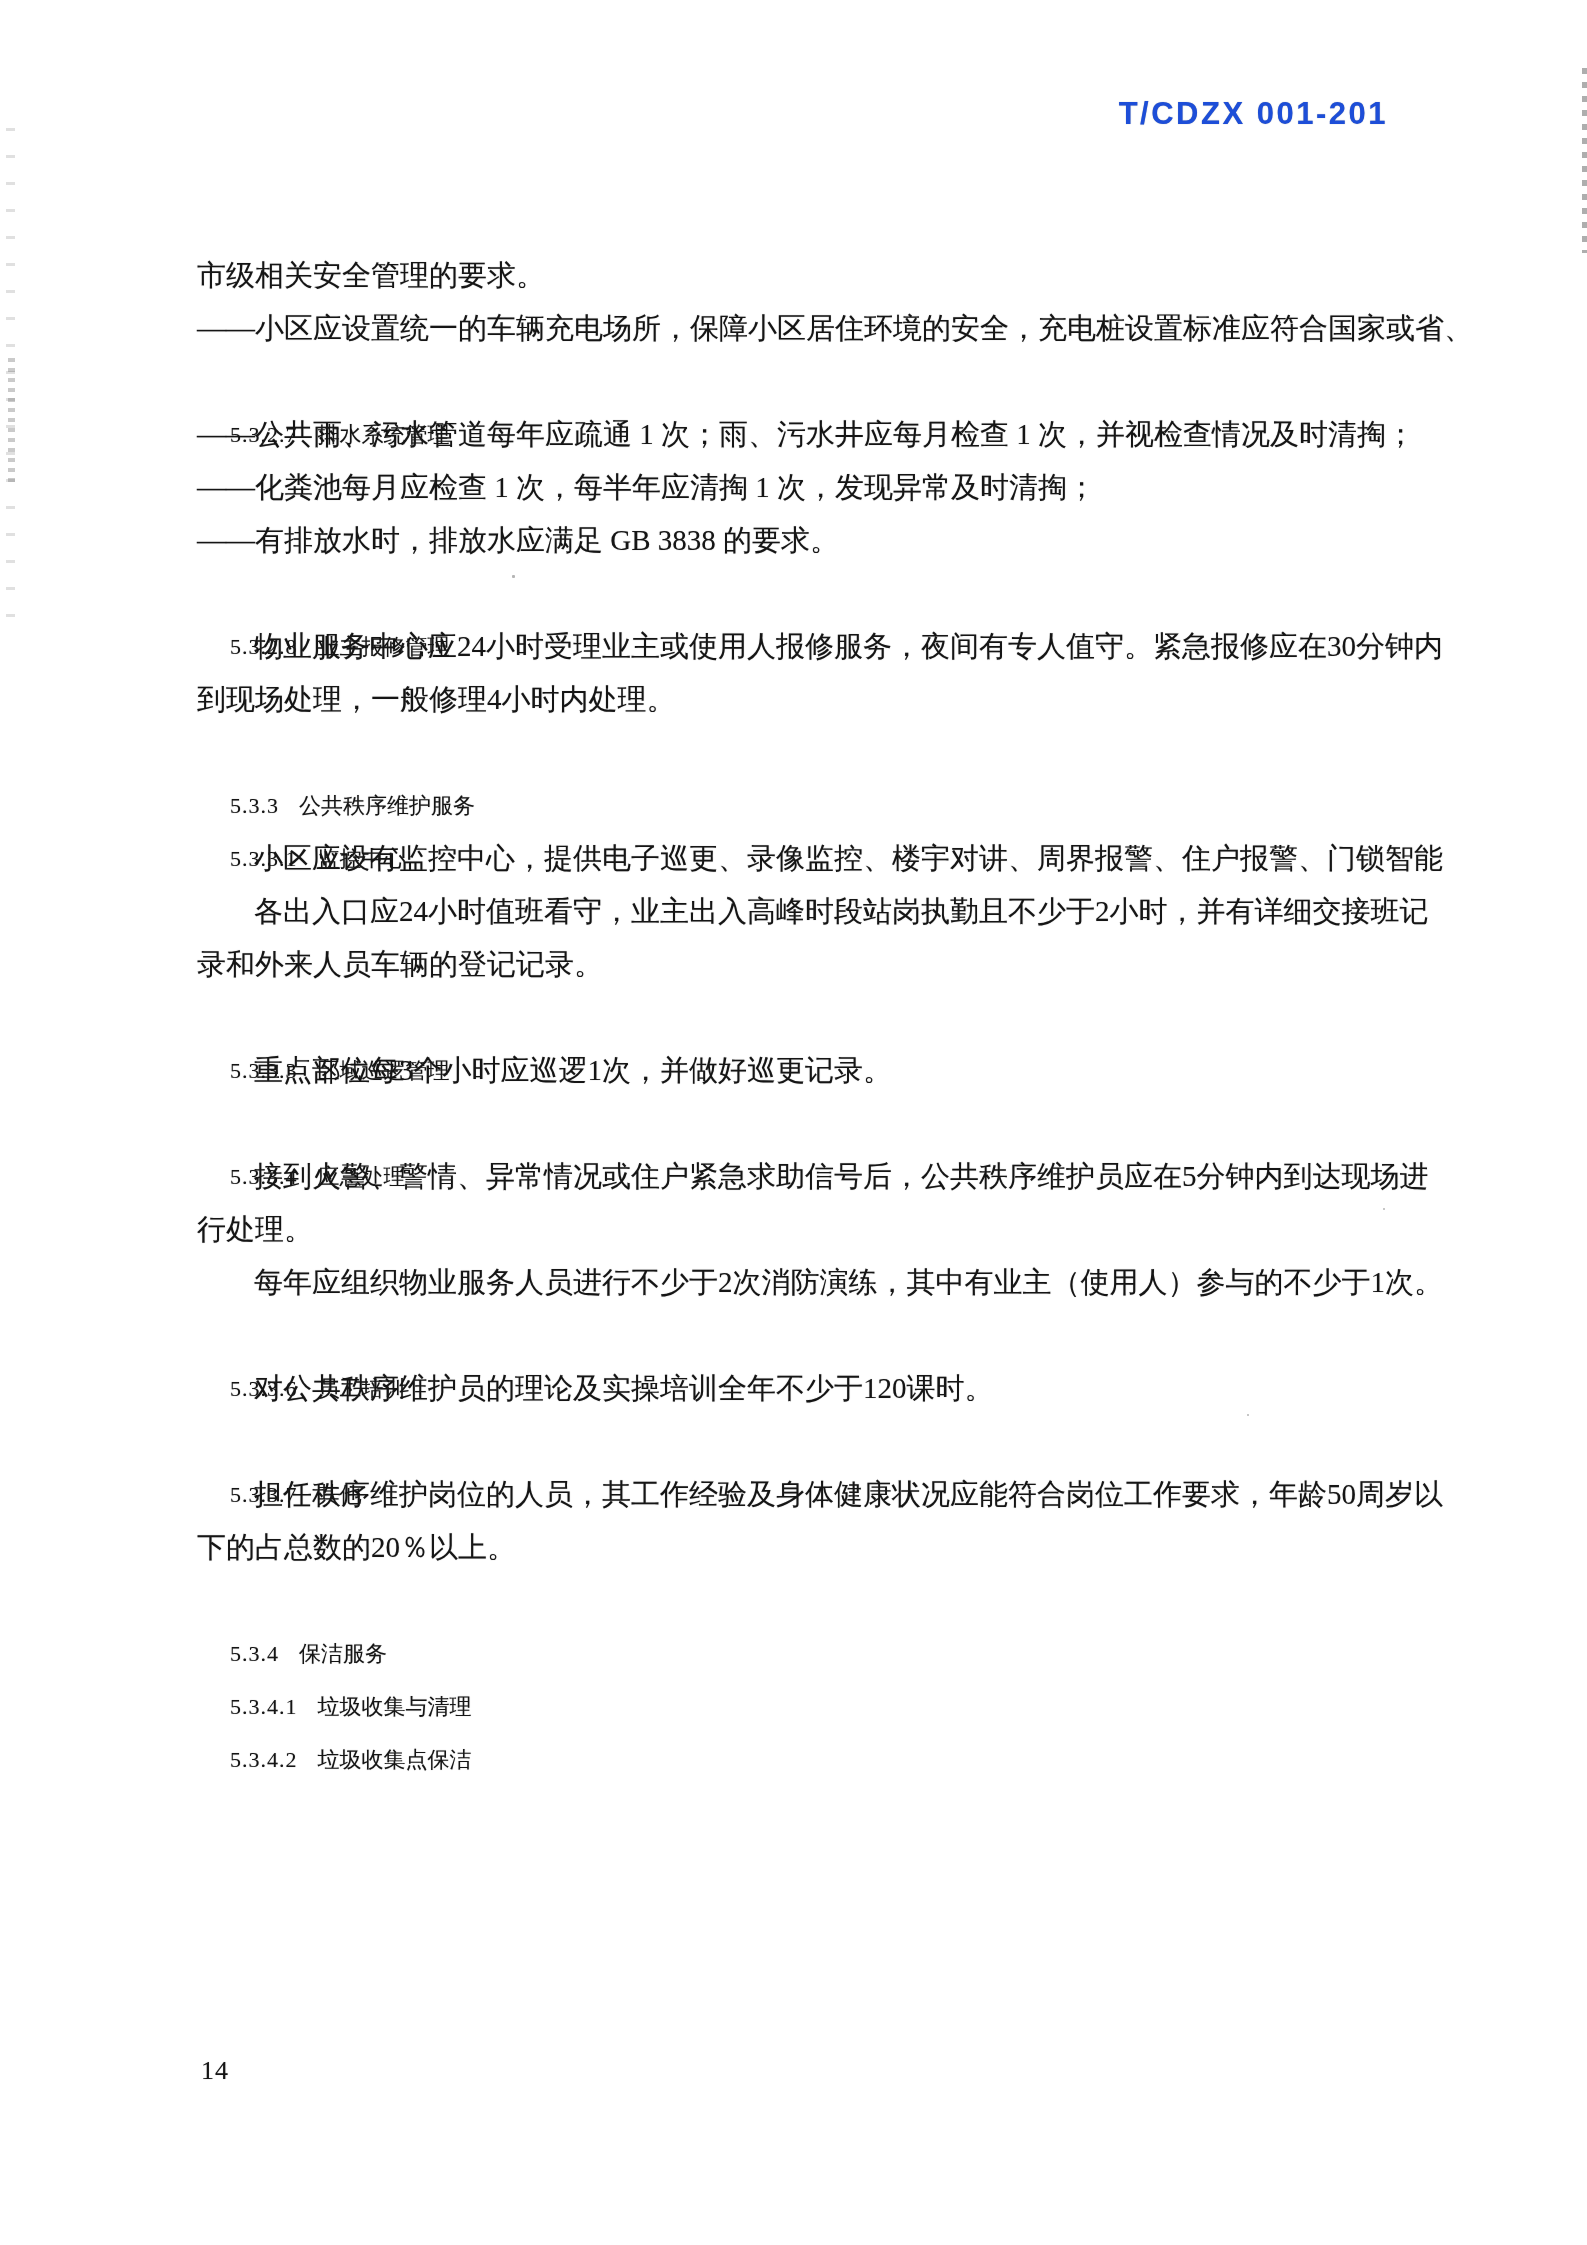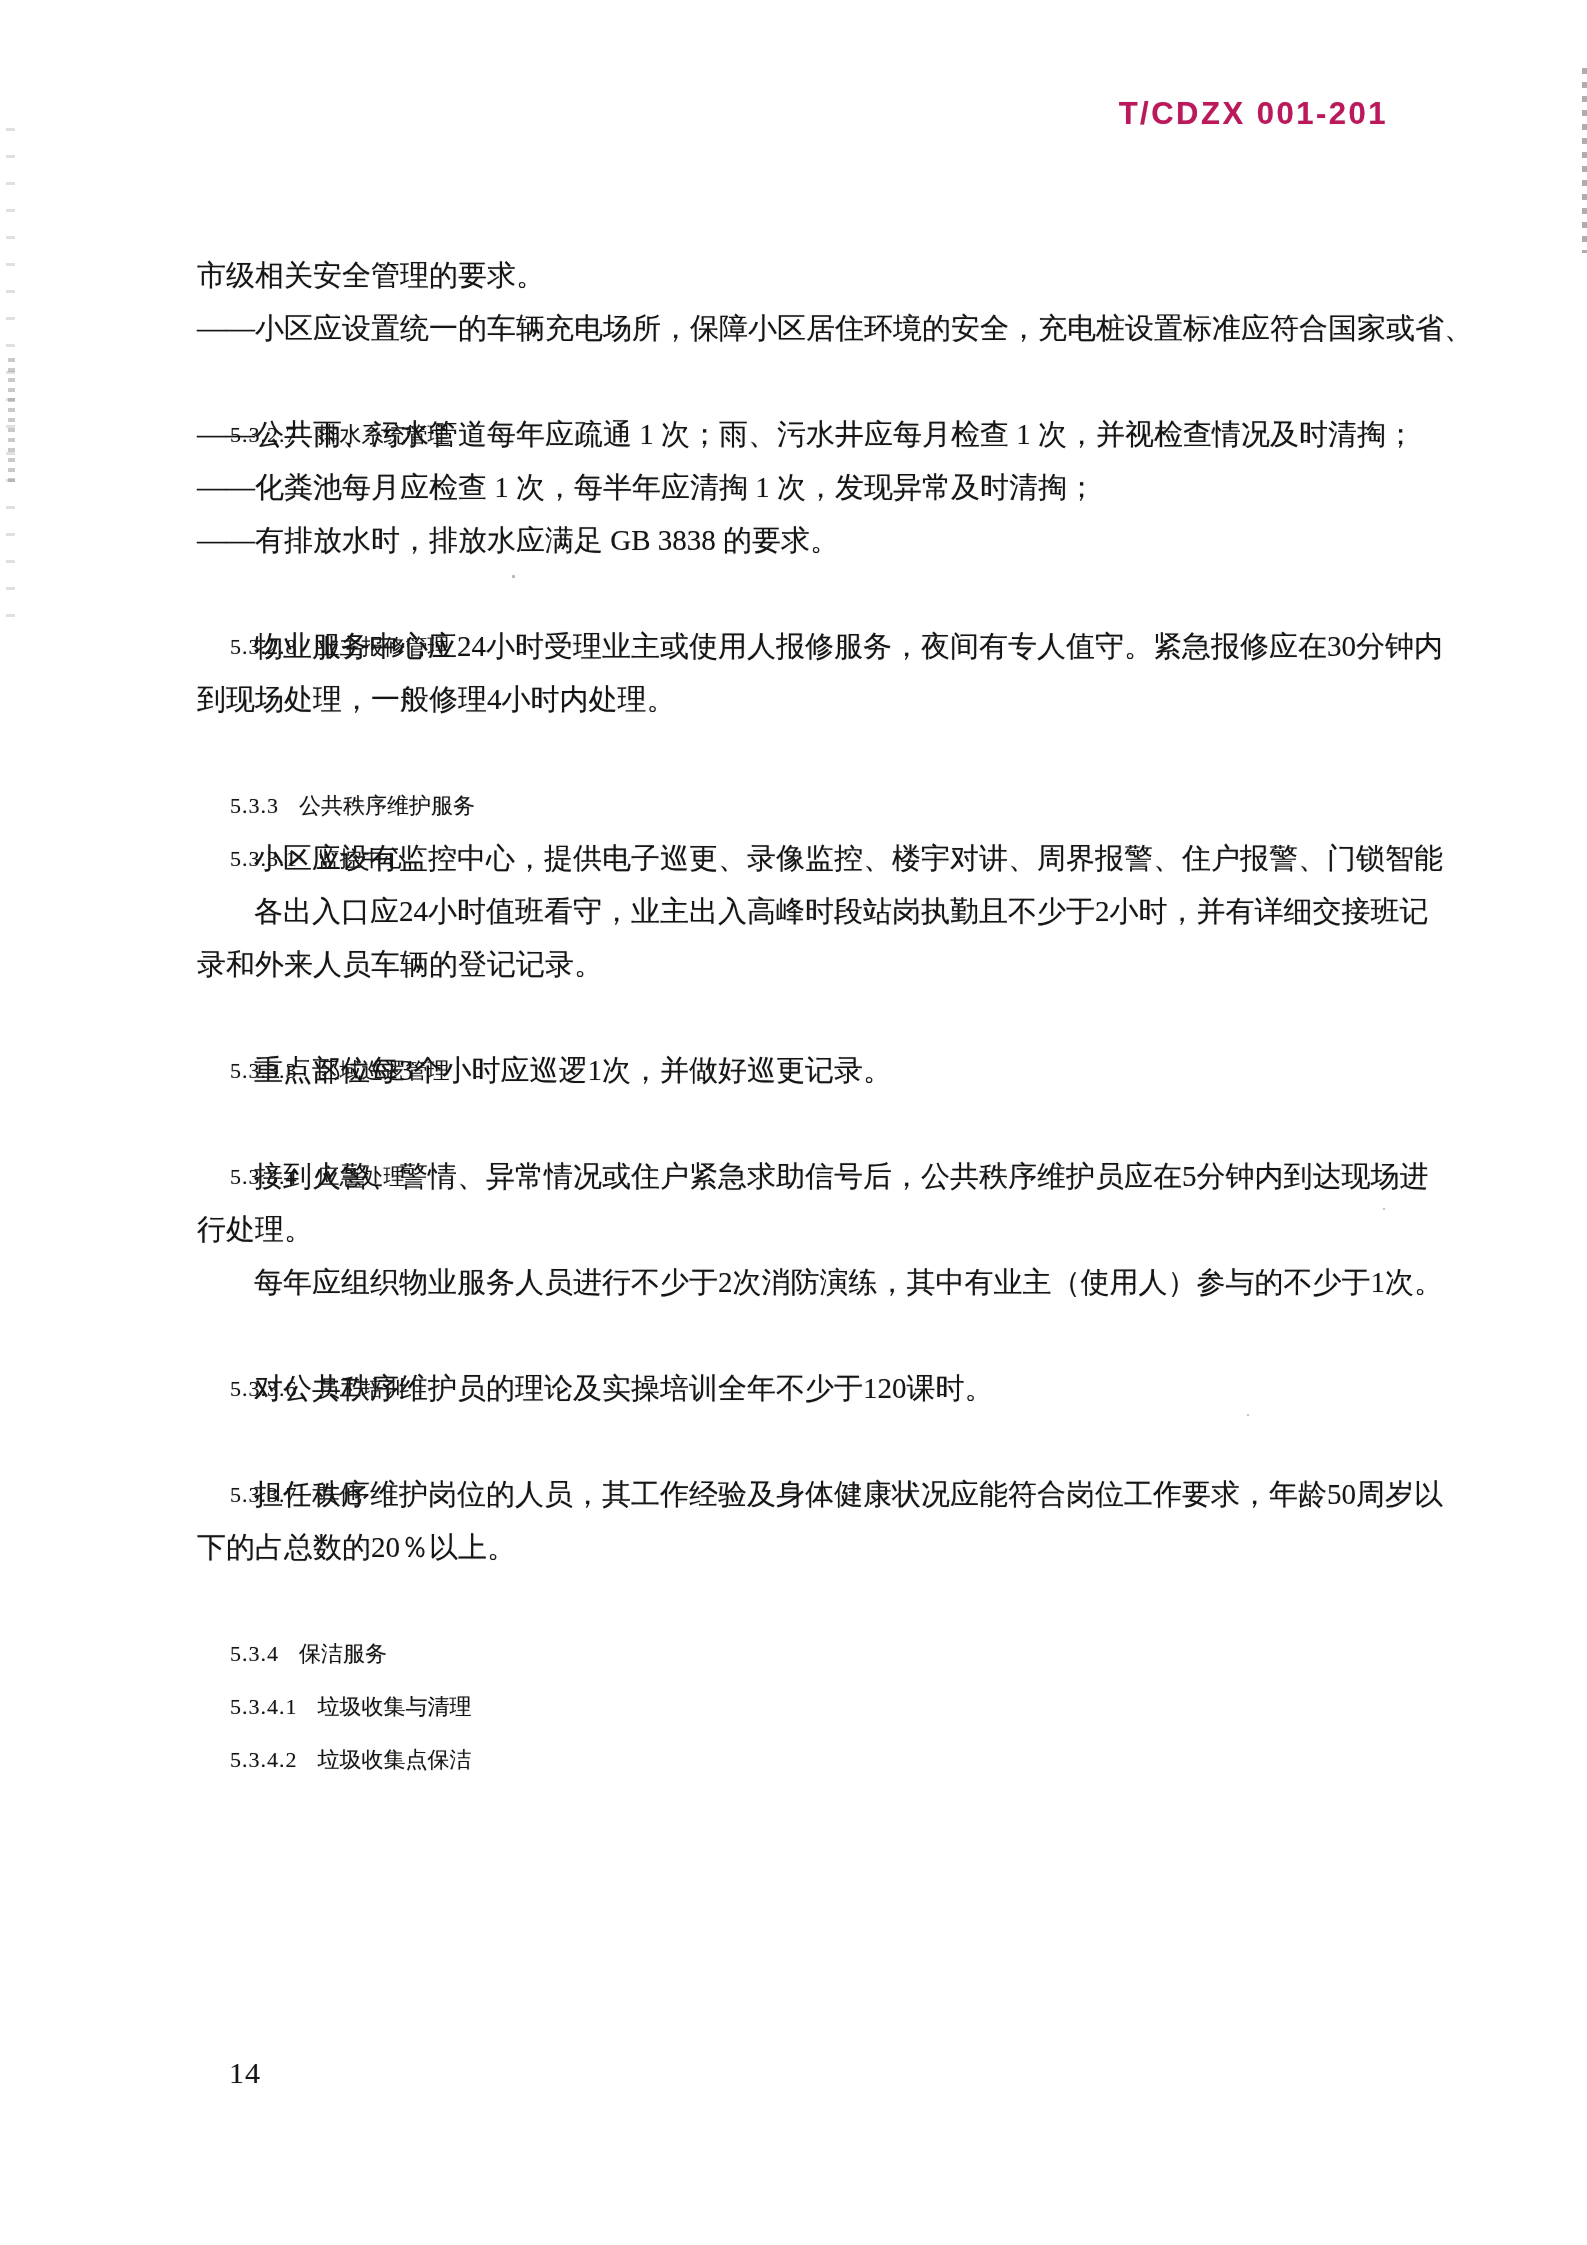--- a/index.html
+++ b/index.html
@@ -16,21 +16,21 @@
   .page .txt { text-shadow:0 0 1px rgba(25,25,25,.38); }
 
   .header-code {
     position:absolute;
     top:96px; left:0; width:1388px;
     text-align:right;
     font-family:"Liberation Sans","DejaVu Sans",sans-serif;
     font-weight:bold;
     font-size:31px;
     letter-spacing:2.5px;
-    color:#be185d;
+    color:#1d4ed8;
   }
 
   .content {
     position:absolute;
     left:197px; top:249px; width:1276px;
   }
   .line {
     height:53px; line-height:53px;
     font-size:29px;
     white-space:pre;
@@ -44,23 +44,22 @@
   }
   .heading .title {
     margin-left:20px;
     font-family:"Liberation Sans","DejaVu Sans",sans-serif;
     font-weight:500;
   }
 
   .page-number {
     position:absolute;
     left:201px; top:2056px;
-    font-size:30px;
+    font-size:26px;
     letter-spacing:1px;
-    margin-left:28px;
   }
 
   
   .noise-left {
     position:absolute; left:6px; top:128px; width:9px; height:505px;
     background-image:repeating-linear-gradient(
       to bottom,
       rgba(130,130,130,.38) 0 3px,
       transparent 3px 27px);
     opacity:.65;

